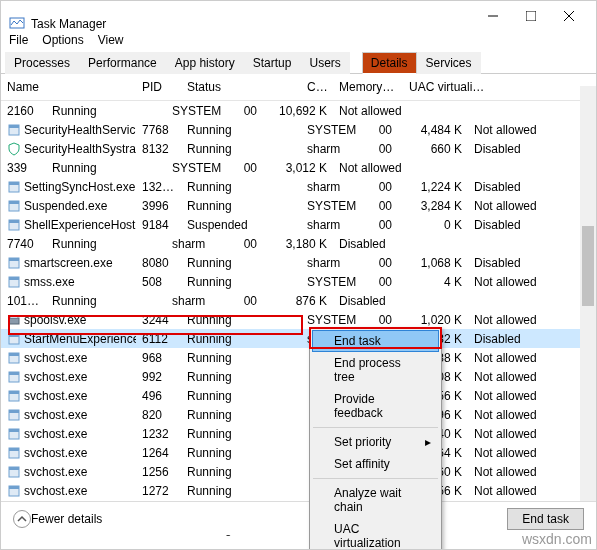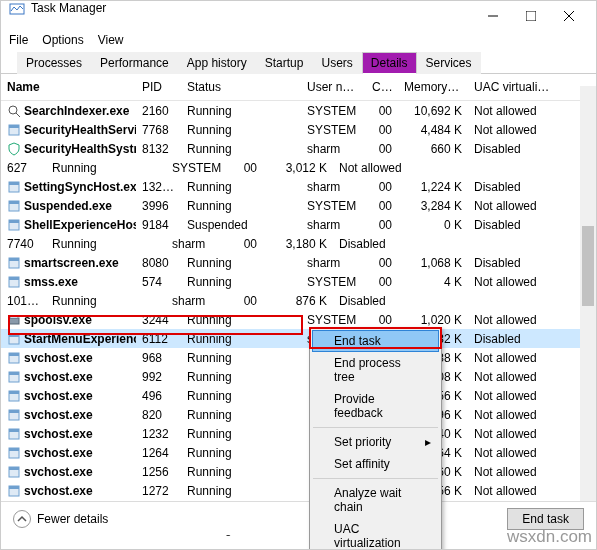--- a/index.html
+++ b/index.html
@@ -1,54 +1,54 @@
 <!DOCTYPE html>
 <html><head>
 <meta charset="utf-8">
 <style>
 * { box-sizing: border-box; margin: 0; padding: 0; font-family: "Segoe UI", Tahoma, sans-serif; font-size: 12px; }
 body { width: 597px; height: 550px; background: #fff; position: relative; overflow: hidden; border: 1px solid #ccc; }
-.titlebar { display: flex; align-items: flex-start; height: 30px; padding: 0 8px; }
+.titlebar { display: flex; align-items: flex-end; height: 30px; padding: 0 8px; }
 .titlebar-icon { width: 16px; height: 16px; margin-right: 6px; }
 .titlebar-title { flex: 1; font-size: 12px; }
 .winbtn { width: 38px; height: 30px; display: flex; align-items: center; justify-content: center; color: #333; }
 .winbtn svg { width: 10px; height: 10px; }
 .menubar { display: flex; padding: 2px 8px 4px 8px; gap: 14px; font-size: 12px; }
 .menubar span { cursor: default; }
-.tabs { display: flex; border-bottom: 1px solid #ccc; padding-left: 16px; }
+.tabs { display: flex; border-bottom: 1px solid #ccc; padding-left: 4px; }
 .tab { padding: 3px 8px; border: 1px solid transparent; border-bottom: none; position: relative; top: 1px; background: #f0f0f0; margin-right: 0; font-size: 12px; }
-.tab.active { background: #a21caf; border-color: #ccc; border-bottom: 1px solid #fff; }
+.tab.active { background: #c2410c; border-color: #ccc; border-bottom: 1px solid #fff; margin-left: 12px; }
 .grid { width: 100%; }
 .header-row { display: flex; border-bottom: 1px solid #e5e5e5; background: #fff; }
 .hcell { padding: 6px 6px; text-align: left; font-weight: normal; border-right: 1px solid transparent; white-space: nowrap; overflow: hidden; text-overflow: ellipsis; }
 .row { display: flex; height: 19px; align-items: center; }
 .row.selected { background: #cde8ff; }
 .cell { padding: 1px 6px; white-space: nowrap; overflow: hidden; text-overflow: ellipsis; }
-.c-name { width: 135px; display: flex; align-items: center; gap: 3px; font-weight: bold; }
+.c-name { width: 135px; display: flex; align-items: center; gap: 3px; }
 .c-pid { width: 45px; text-align: left; }
 .c-status { width: 120px; }
 .c-user { width: 65px; }
 .c-cpu { width: 32px; text-align: right; }
 .c-mem { width: 70px; text-align: right; }
 .c-uac { width: 90px; }
 .proc-icon { width: 14px; height: 14px; flex-shrink: 0; }
 .redbox-row { position: absolute; border: 2px solid #d00; pointer-events: none; }
 .context-menu { position: absolute; left: 308px; top: 326px; width: 133px; background: #f0f0f0; border: 1px solid #999; box-shadow: 2px 2px 4px rgba(0,0,0,.25); padding: 2px; z-index: 50; }
 .context-menu .mi { padding: 4px 22px 4px 22px; font-size: 12px; position: relative; }
 .context-menu .mi.hl { background: #90c8f6; border: 1px solid #2e83d6; padding: 3px 21px; }
 .context-menu .sep { height: 1px; background: #d0d0d0; margin: 3px 1px; }
 .context-menu .arrow { position: absolute; right: 8px; top: 4px; }
 .redbox-menu { position: absolute; border: 2px solid #d00; pointer-events: none; z-index: 60; }
 .footer { position: absolute; left: 0; right: 0; bottom: 14px; height: 34px; display: flex; align-items: center; justify-content: space-between; padding: 0 12px; border-top: 1px solid #dcdcdc; background: #fff; }
-.fewer { display: flex; align-items: center; gap: 6px; }
+.fewer { display: flex; align-items: center; gap: 0; }
 .fewer-circle { width: 18px; height: 18px; border: 1px solid #999; border-radius: 50%; display: flex; align-items: center; justify-content: center; }
 .endbtn { padding: 3px 14px; border: 1px solid #999; background: #e1e1e1; }
 .scrollbar { position: absolute; right: 0; top: 85px; width: 16px; bottom: 48px; background: #f0f0f0; }
 .scrollthumb { position: absolute; left: 2px; right: 2px; top: 140px; height: 80px; background: #c2c2c2; }
-.watermark { position: absolute; right: 4px; bottom: 2px; font-size: 17px; color: #999; text-align: right; }
+.watermark { position: absolute; right: 4px; bottom: 2px; font-size: 14px; color: #999; text-align: right; }
 .tabs, .menubar, .header-row { user-select: none; }
 </style>
 </head>
 <body>
 
 <div class="titlebar">
   <span class="titlebar-icon">
     <svg viewBox="0 0 16 16">
         <rect x="1" y="3" width="14" height="10" fill="none" stroke="#3a76c4" stroke-width="1"></rect>
         <polyline points="2,10 5,6 8,9 11,5 14,8" fill="none" stroke="#3a76c4" stroke-width="1"></polyline>
@@ -87,34 +87,26 @@
   <div class="tab">Users</div>
   <div class="tab active">Details</div>
   <div class="tab">Services</div>
 </div>
 
 <div class="grid">
   <div class="header-row">
     <div class="hcell c-name">Name</div>
     <div class="hcell c-pid">PID</div>
     <div class="hcell c-status">Status</div>
-    <div class="hcell c-user">User name</div>
     <div class="hcell c-cpu">CPU</div>
     <div class="hcell c-mem">Memory (ac...</div>
     <div class="hcell c-uac">UAC virtualizati...</div>
   </div>
   <div id="rows">
       <div class="row">
-        <div class="cell c-name">
-          <span class="proc-icon"><svg viewBox="0 0 14 14">
-              <circle cx="6" cy="6" r="4" fill="none" stroke="#555"></circle>
-              <line x1="9" y1="9" x2="13" y2="13" stroke="#555"></line>
-            </svg></span>
-          <span>SearchIndexer.exe</span>
-        </div>
         <div class="cell c-pid">2160</div>
         <div class="cell c-status">Running</div>
         <div class="cell c-user">SYSTEM</div>
         <div class="cell c-cpu">00</div>
         <div class="cell c-mem">10,692 K</div>
         <div class="cell c-uac">Not allowed</div>
       </div>
       <div class="row">
         <div class="cell c-name">
           <span class="proc-icon"><svg viewBox="0 0 14 14">
@@ -138,21 +130,21 @@
           <span>SecurityHealthSystray...</span>
         </div>
         <div class="cell c-pid">8132</div>
         <div class="cell c-status">Running</div>
         <div class="cell c-user">sharm</div>
         <div class="cell c-cpu">00</div>
         <div class="cell c-mem">660 K</div>
         <div class="cell c-uac">Disabled</div>
       </div>
       <div class="row">
-        <div class="cell c-pid">627</div>
+        <div class="cell c-pid">339</div>
         <div class="cell c-status">Running</div>
         <div class="cell c-user">SYSTEM</div>
         <div class="cell c-cpu">00</div>
         <div class="cell c-mem">3,012 K</div>
         <div class="cell c-uac">Not allowed</div>
       </div>
       <div class="row">
         <div class="cell c-name">
           <span class="proc-icon"><svg viewBox="0 0 14 14">
               <rect x="2" y="2" width="10" height="10" fill="#dfeaf5" stroke="#6fa0cf"></rect>
@@ -221,21 +213,21 @@
         <div class="cell c-uac">Disabled</div>
       </div>
       <div class="row">
         <div class="cell c-name">
           <span class="proc-icon"><svg viewBox="0 0 14 14">
               <rect x="2" y="2" width="10" height="10" fill="#dfeaf5" stroke="#6fa0cf"></rect>
               <rect x="2" y="2" width="10" height="3" fill="#6fa0cf"></rect>
             </svg></span>
           <span>smss.exe</span>
         </div>
-        <div class="cell c-pid">574</div>
+        <div class="cell c-pid">508</div>
         <div class="cell c-status">Running</div>
         <div class="cell c-user">SYSTEM</div>
         <div class="cell c-cpu">00</div>
         <div class="cell c-mem">4 K</div>
         <div class="cell c-uac">Not allowed</div>
       </div>
       <div class="row">
         <div class="cell c-pid">10104</div>
         <div class="cell c-status">Running</div>
         <div class="cell c-user">sharm</div>

